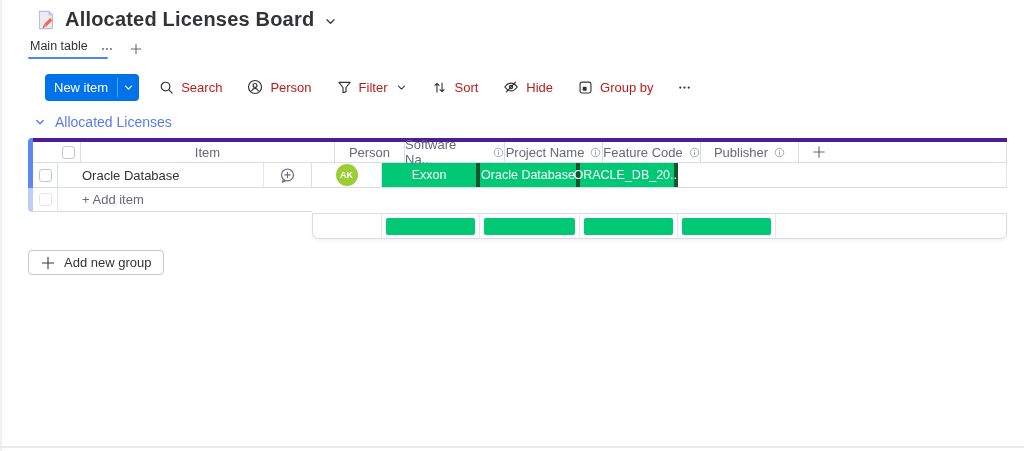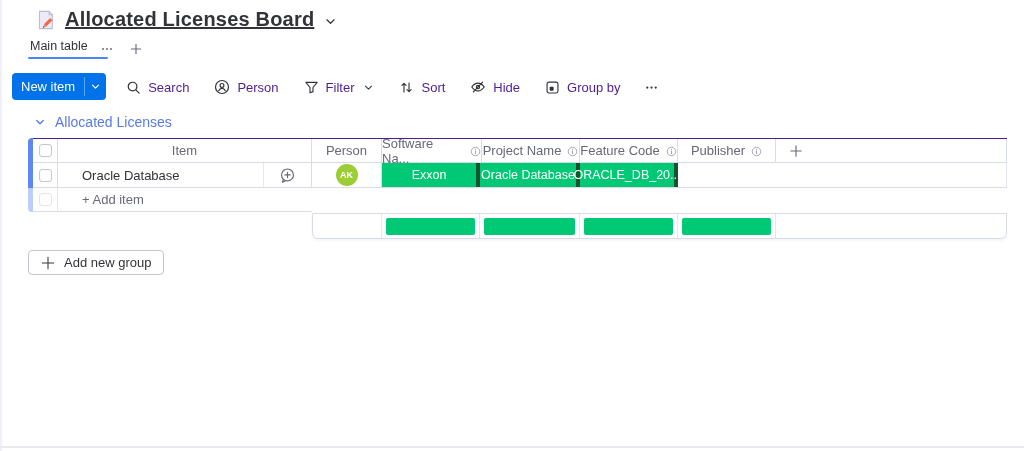--- a/index.html
+++ b/index.html
@@ -5,56 +5,56 @@
   * { box-sizing: border-box; margin: 0; padding: 0; }
   html,body { width:1024px; height:451px; }
   body {
     font-family: "Liberation Sans", "DejaVu Sans", sans-serif;
     background:#ffffff; color:#323338; position:relative; overflow:hidden;
   }
   .edge-left { position:absolute; left:0; top:0; width:2px; height:451px; background:#f2effc; }
   .edge-bottom { position:absolute; left:0; top:446px; width:1024px; height:2px; background:#e9e9ee; }
 
   
-  .board-header { position:absolute; left:36px; top:8px; display:flex; align-items:center; gap:10px;text-decoration:underline; }
+  .board-header { position:absolute; left:36px; top:8px; display:flex; align-items:center; gap:10px; }
   .board-title { font-size:20px; font-weight:700; color:#323338; letter-spacing:.2px; cursor:pointer; }
   .title-caret { display:flex; color:#323338; margin-top:3px; cursor:pointer; }
 
   
   .tabs { position:absolute; left:28px; top:38px; height:22px; display:flex; align-items:center; }
   .tab { position:relative; display:flex; align-items:flex-start; padding:0 2px; height:20px; cursor:pointer; }
   .tab-label { font-size:12.5px; color:#323338; }
   .tab-dots { margin-left:10px; color:#676879; display:flex; cursor:pointer; }
   .tab-plus { margin-left:16px; color:#676879; display:flex; cursor:pointer; }
   .tab-underline { position:absolute; left:0; top:18px; width:80px; height:2px; background:var(--tab-underline-blue,#4a86f7); border-radius:1px; }
 
   
-  .toolbar { position:absolute; left:12px; top:73px; height:28px; display:flex; }
+  .toolbar { position:absolute; left:45px; top:73px; height:28px; display:flex; align-items:center; }
   .new-item-btn { display:flex; align-items:stretch; height:27px; background:var(--accent-blue,#0073ea); border-radius:4px; overflow:hidden; cursor:pointer; }
   .nib-label { display:flex; align-items:center; padding:0 9px; font-size:13px; color:#fff; }
   .nib-divider { width:1px; background:rgba(255,255,255,.35); margin:4px 0; }
   .nib-caret { display:flex; align-items:center; padding:0 5px; color:#fff; }
   .tb-items { display:flex; align-items:center; margin-left:12px; gap:9px; }
-  .tb-item { display:flex; align-items:center; gap:7px; padding:4px 8px; border-radius:4px; color:#4c1d95; font-size:13px; cursor:pointer; }
+  .tb-item { display:flex; align-items:center; gap:7px; padding:4px 8px; border-radius:4px; color:#b91c1c; font-size:13px; cursor:pointer; }
   .tb-item .ticon { display:flex; color:#323338; }
   .tb-chev { display:flex; color:#323338; margin-left:2px; }
   .tb-dots { padding:4px 6px; display:flex; color:#323338; cursor:pointer; }
 
   
   .group-header { position:absolute; left:34px; top:114px; display:flex; align-items:center; gap:9px; color:var(--group-blue,#587be8); cursor:pointer; }
   .group-title { font-size:14px; font-weight:500; }
   .group-chevron { display:flex; }
 
   
   .table { position:absolute; left:28px; top:138px; width:979px; }
   .stripe-top { position:absolute; left:0; top:0; width:5px; height:50px; background:var(--stripe-blue,#5e87f2); border-radius:4px 0 0 0; }
   .stripe-bottom { position:absolute; left:0; top:50px; width:5px; height:24px; background:#bccef8; border-radius:0 0 0 4px; }
   .grid { margin-left:5px; width:974px; }
   .trow { display:flex; height:25px; border-bottom:1px solid #d8dbe8; background:#fff; }
-  .trow.header { border-top:1px solid #4c1d95; }
+  .trow.header { border-top:4px solid #4c1d95;padding-left:23px; }
   .cell { display:flex; align-items:center; justify-content:center; border-right:1px solid #d8dbe8; height:100%; }
   .col-cb { width:25px; }
   .col-item { width:254px; }
   .col-person { width:70px; }
   .col-c1 { width:98px; }
   .col-c2 { width:100px; }
   .col-c3 { width:98px; }
   .col-c4 { width:98px; }
   .col-add { flex:1; justify-content:flex-start; padding-left:13px; color:#676879; }
   .hcell { font-size:13px; color:#676879; gap:6px; cursor:pointer; }

